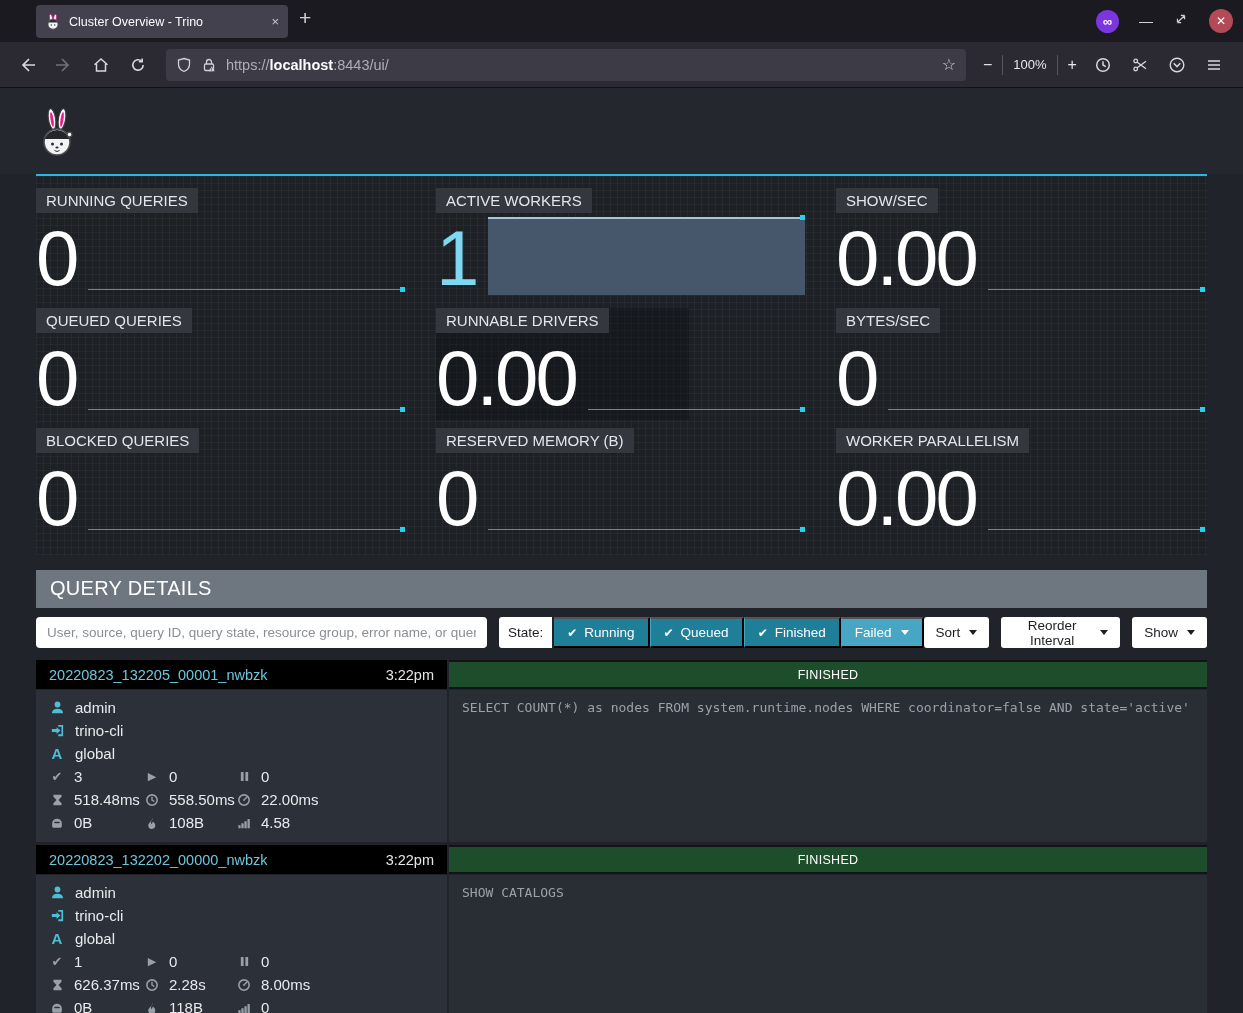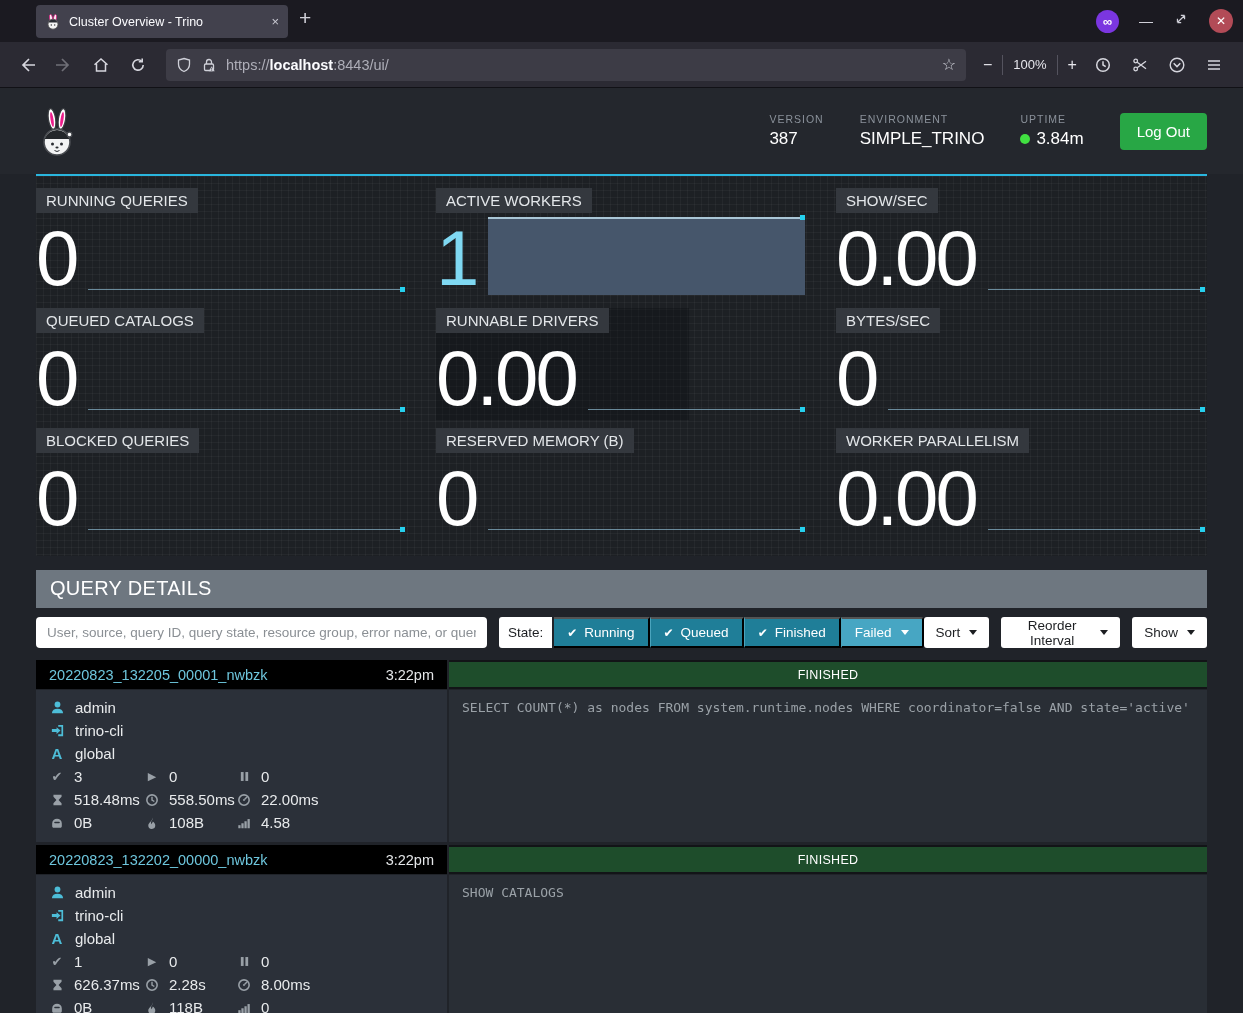--- a/index.html
+++ b/index.html
@@ -214,38 +214,20 @@
       <ellipse cx="26" cy="12" rx="3.6" ry="10.5" fill="#fff" stroke="#3a3d41" stroke-width="1.2" transform="rotate(9 26 12)"></ellipse>
       <ellipse cx="26" cy="12.5" rx="1.5" ry="7.5" fill="#ec1e8c" transform="rotate(9 26 12.5)"></ellipse>
       <circle cx="21" cy="35" r="13" fill="#f2f3f4" stroke="#4a4d52" stroke-width="1.6"></circle>
       <path d="M8.6 32a13 13 0 0 1 24.8 0z" fill="#23262a"></path>
       <circle cx="33.5" cy="27.5" r="2.4" fill="#fff" stroke="#4a4d52" stroke-width="1.2"></circle>
       <circle cx="16.5" cy="37" r="1.5" fill="#2b2e33"></circle>
         <circle cx="25.5" cy="37" r="1.5" fill="#2b2e33"></circle>
       <ellipse cx="21" cy="40.5" rx="1.6" ry="1.1" fill="#2b2e33"></ellipse>
       <path d="M18.5 43.5q2.5 2 5 0" fill="none" stroke="#2b2e33" stroke-width="1"></path>
     </svg>
-    <div class="header-right">
-      <div class="info-block">
-        <span class="info-label">VERSION</span>
-        <span class="info-value">387</span>
-      </div>
-      <div class="info-block">
-        <span class="info-label">ENVIRONMENT</span>
-        <span class="info-value">SIMPLE_TRINO</span>
-      </div>
-      <div class="info-block">
-        <span class="info-label">UPTIME</span>
-        <span class="info-value">
-            <span class="updot"></span>
-            <span>3.84m</span>
-          </span>
-      </div>
-      <button class="logout">Log Out</button>
-    </div>
   </div>
   <div class="hdr-divider"></div>
 
   <div class="metrics">
     <div class="metric">
       <span class="metric-label">RUNNING QUERIES</span>
       <div class="metric-row">
         <span class="metric-value">0</span>
         <span class="spark">
           <span class="line"></span>
@@ -267,21 +249,21 @@
       <span class="metric-label">SHOW/SEC</span>
       <div class="metric-row">
         <span class="metric-value">0.00</span>
         <span class="spark">
           <span class="line"></span>
             <span class="dot"></span>
         </span>
       </div>
     </div>
     <div class="metric">
-      <span class="metric-label">QUEUED CATALOGS</span>
+      <span class="metric-label">QUEUED QUERIES</span>
       <div class="metric-row">
         <span class="metric-value">0</span>
         <span class="spark">
           <span class="line"></span>
             <span class="dot"></span>
         </span>
       </div>
     </div>
     <div class="metric backdrop">
       <span class="metric-label">RUNNABLE DRIVERS</span>

